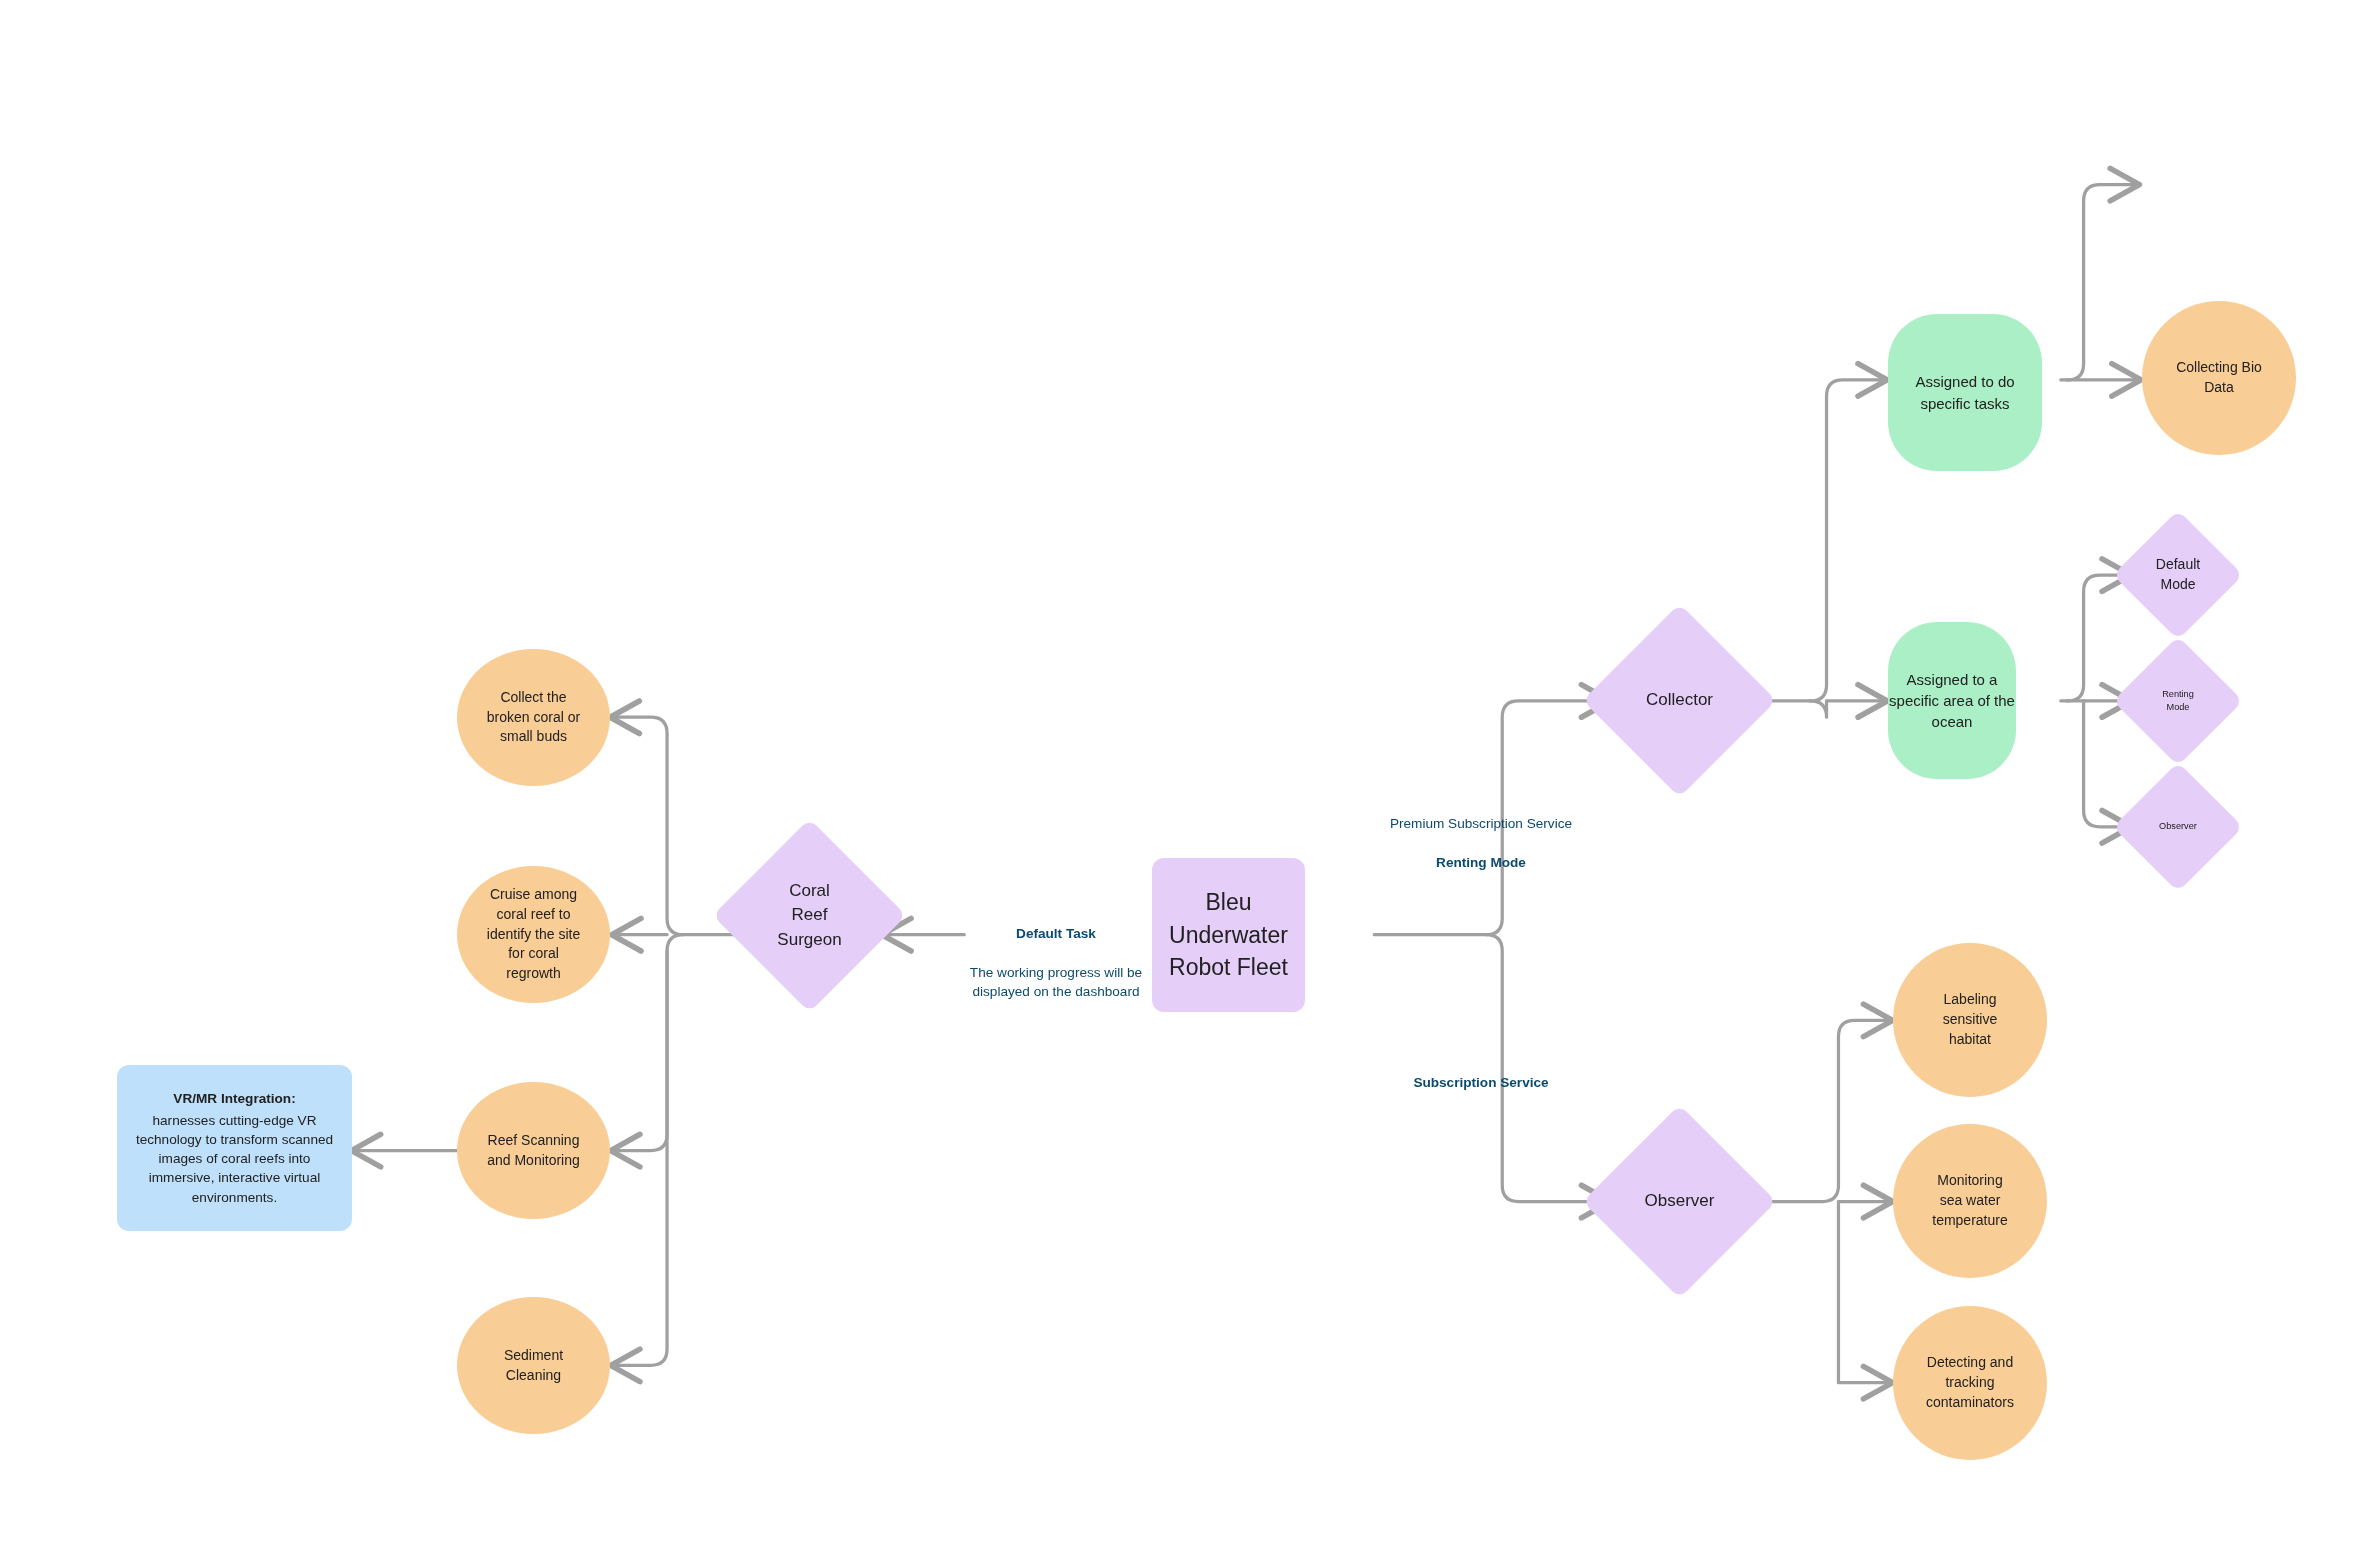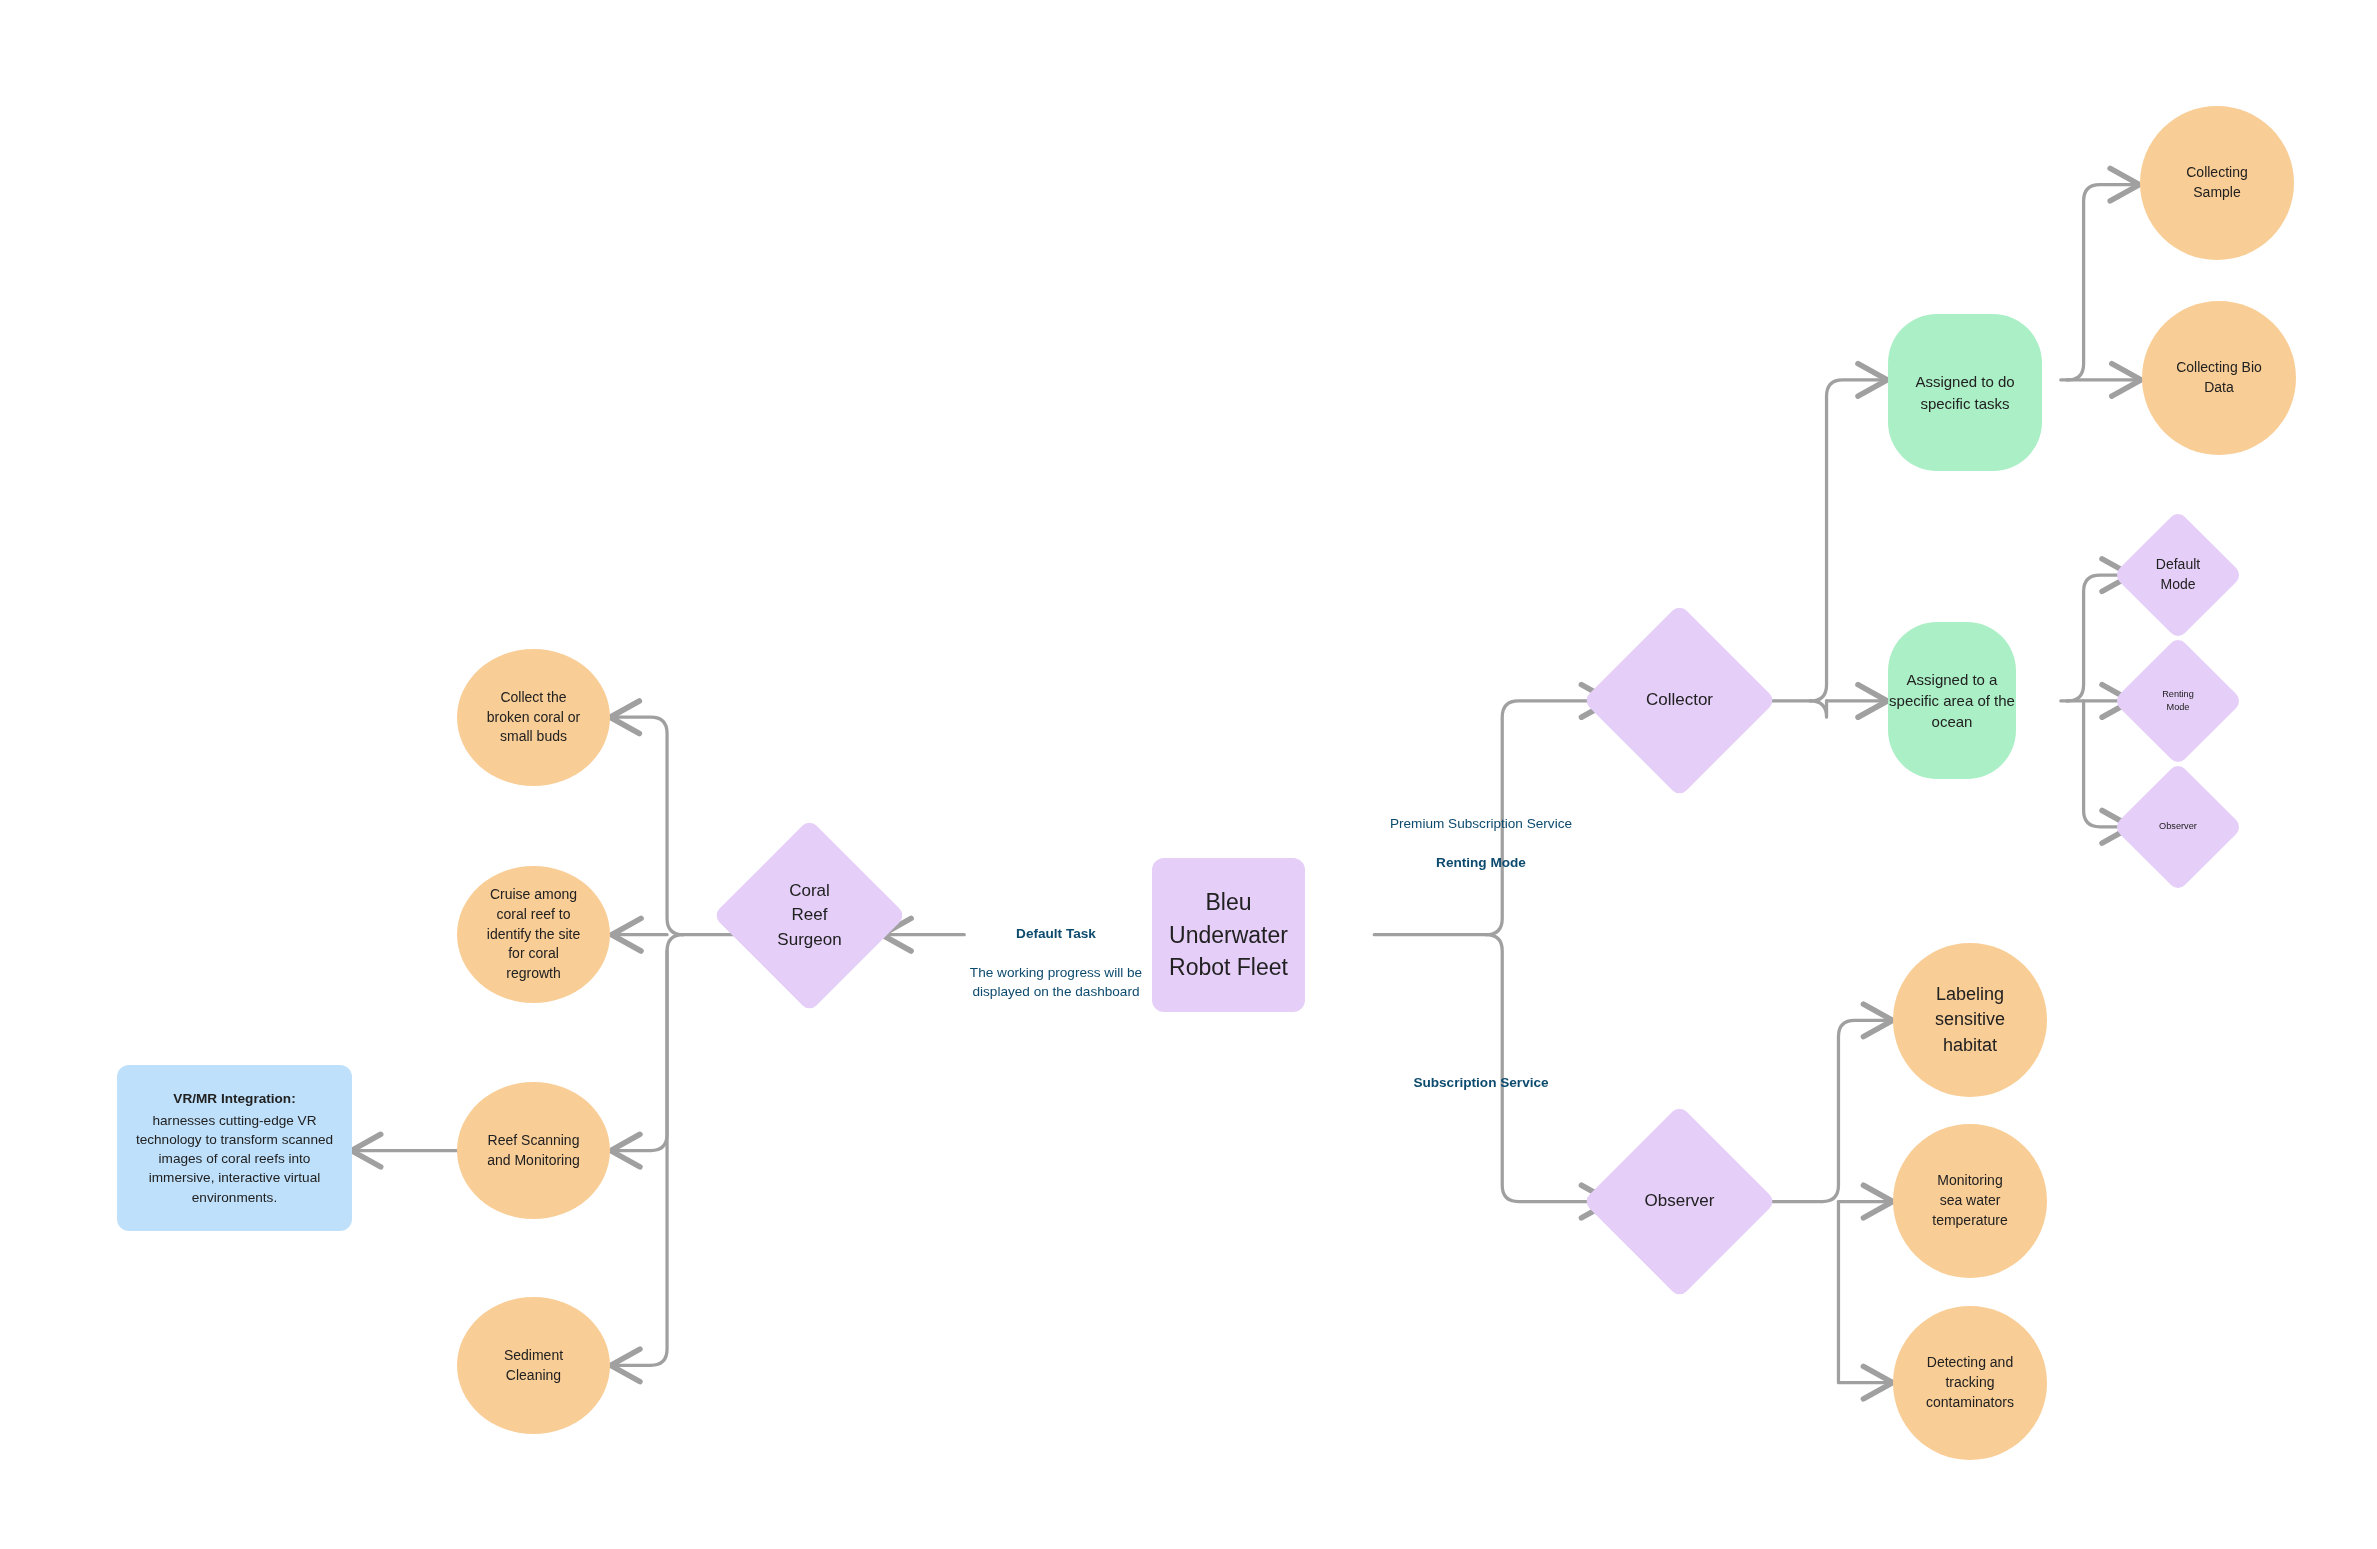--- a/index.html
+++ b/index.html
@@ -179,24 +179,20 @@
     <span class="lbl">Assigned to do
 specific tasks</span>
   </div>
 
   <div class="node shape-rrect fill-green" style="left:1888px; top:622px; width:128px; height:157px; font-size:15px;">
     <span class="lbl">Assigned to a
 specific area of the
 ocean</span>
   </div>
 
-  <div class="node shape-ellipse fill-orange" style="left:2140px; top:106px; width:154px; height:154px; font-size:14px;">
-    <span class="lbl">Collecting
-Sample</span>
-  </div>
 
   <div class="node shape-ellipse fill-orange" style="left:2142px; top:301px; width:154px; height:154px; font-size:14px;">
     <span class="lbl">Collecting Bio
 Data</span>
   </div>
 
   <div class="node shape-diamond" style="left:2132px; top:529px; width:92px; height:92px; font-size:14px;">
     <span class="dia-bg fill-purple"></span>
     <span class="lbl">Default
 Mode</span>
@@ -206,21 +202,21 @@
     <span class="dia-bg fill-purple"></span>
     <span class="lbl">Renting
 Mode</span>
   </div>
 
   <div class="node shape-diamond" style="left:2132px; top:781px; width:92px; height:92px; font-size:9.2px;">
     <span class="dia-bg fill-purple"></span>
     <span class="lbl">Observer</span>
   </div>
 
-  <div class="node shape-ellipse fill-orange" style="left:1893px; top:943px; width:154px; height:154px; font-size:18px;">
+  <div class="node shape-ellipse fill-orange" style="left:1893px; top:943px; width:154px; height:154px; font-size:14px;">
     <span class="lbl">Labeling
 sensitive
 habitat</span>
   </div>
 
   <div class="node shape-ellipse fill-orange" style="left:1893px; top:1124px; width:154px; height:154px; font-size:14px;">
     <span class="lbl">Monitoring
 sea water
 temperature</span>
   </div>

